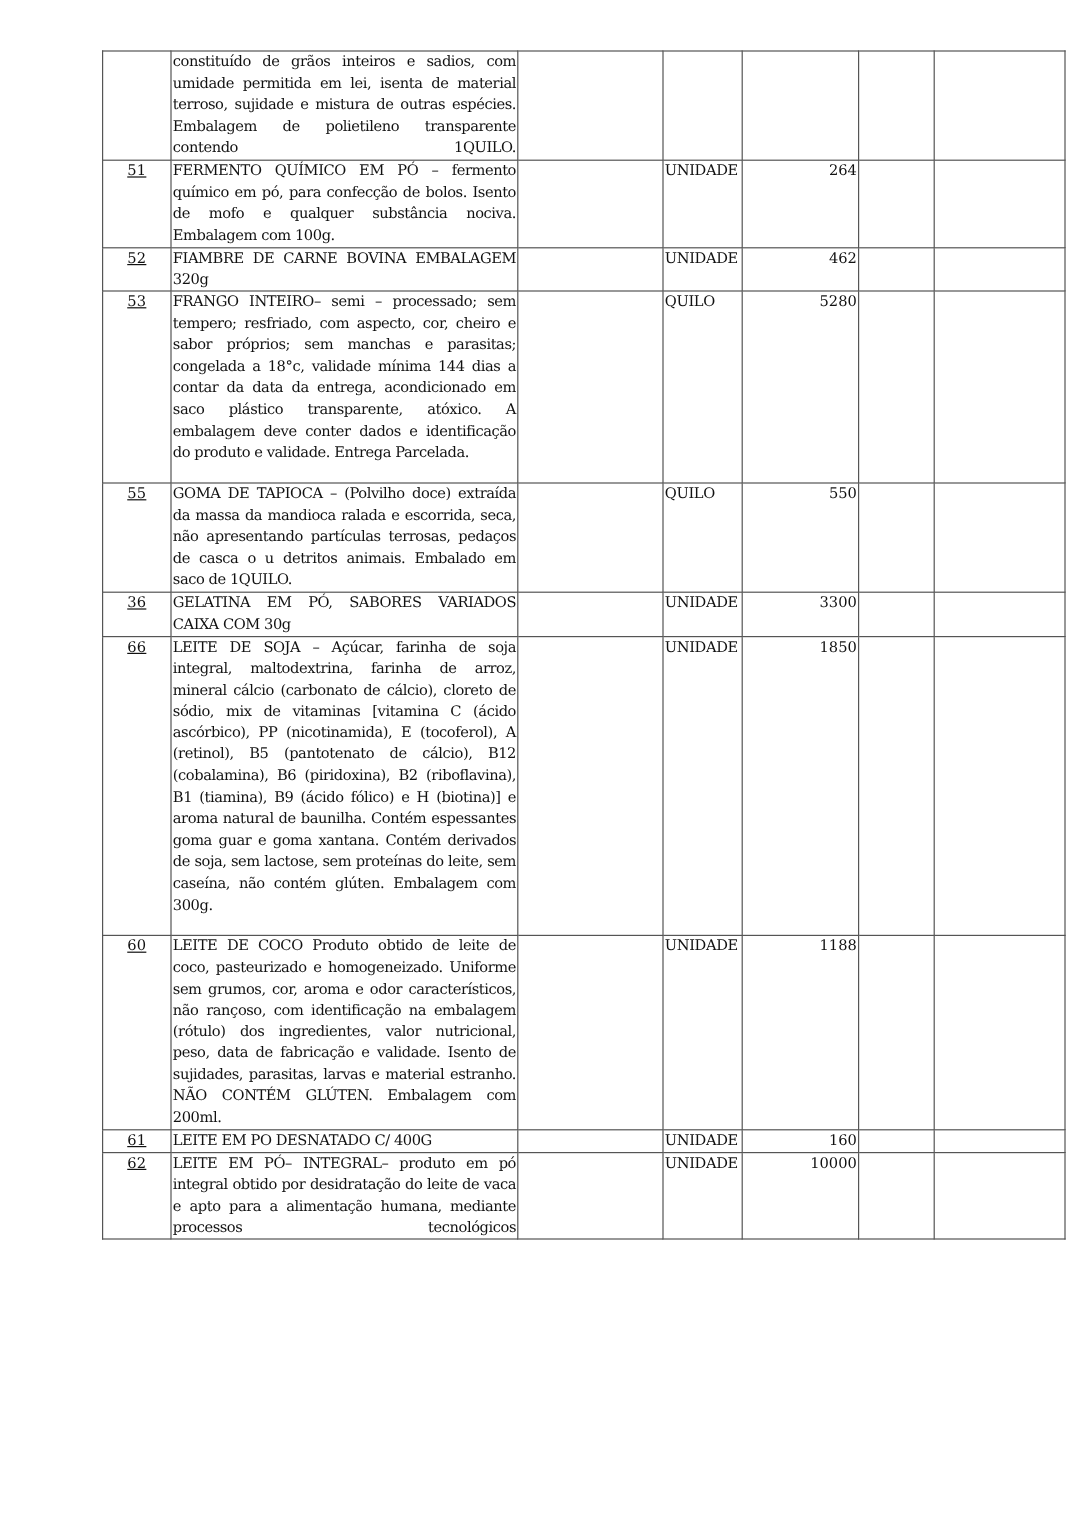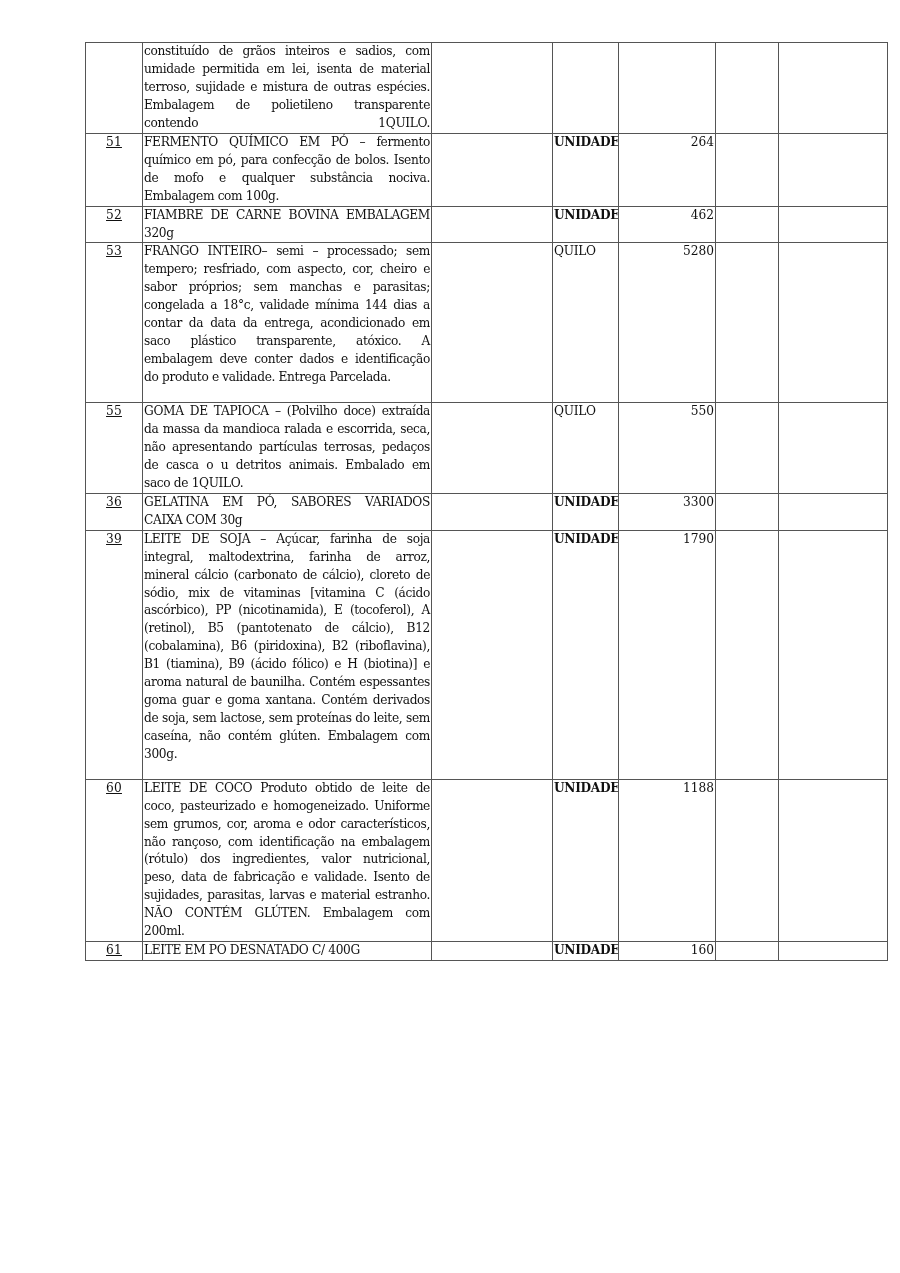--- a/index.html
+++ b/index.html
@@ -22,21 +22,21 @@
   table.items td {
     border: 1px solid #555;
     vertical-align: top;
     padding: 0 1px 0 1px;
     overflow: hidden;
   }
   td.num { text-align: center; letter-spacing: 0.2px; text-decoration: underline; }
   td.desc { text-align: justify; text-align-last: left; letter-spacing: -0.35px; word-spacing: 0px; }
   td.desc.last-justified { text-align-last: justify; }
   td.unit { text-align: left; letter-spacing: -0.3px; }
-  td.unit.left { text-align: right; font-weight: bold; }
+  td.unit.left { text-align: left; }
   td.qty { text-align: right; padding-right: 1px; }
 </style>
 </head>
 <body>
 
 <div class="page">
   <table class="items">
     <colgroup>
       <col style="width:57px">
       <col style="width:289px">
@@ -95,25 +95,25 @@
       <tr style="height:36px">
         <td class="num">36</td>
         <td class="desc">GELATINA EM PÓ, SABORES VARIADOS CAIXA COM 30g</td>
         <td></td>
         <td class="unit left">UNIDADE</td>
         <td class="qty">3300</td>
         <td></td>
         <td></td>
       </tr>
       <tr style="height:249px">
-        <td class="num">39</td>
+        <td class="num">66</td>
         <td class="desc">LEITE DE SOJA – Açúcar, farinha de soja integral, maltodextrina, farinha de arroz, mineral cálcio (carbonato de cálcio), cloreto de sódio, mix de vitaminas [vitamina C (ácido ascórbico), PP (nicotinamida), E (tocoferol), A (retinol), B5 (pantotenato de cálcio), B12 (cobalamina), B6 (piridoxina), B2 (riboflavina), B1 (tiamina), B9 (ácido fólico) e H (biotina)] e aroma natural de baunilha. Contém espessantes goma guar e goma xantana. Contém derivados de soja, sem lactose, sem proteínas do leite, sem caseína, não contém glúten. Embalagem com 300g.</td>
         <td></td>
         <td class="unit left">UNIDADE</td>
-        <td class="qty">1790</td>
+        <td class="qty">1850</td>
         <td></td>
         <td></td>
       </tr>
       <tr style="height:160px">
         <td class="num">60</td>
         <td class="desc">LEITE DE COCO Produto obtido de leite de coco, pasteurizado e homogeneizado. Uniforme sem grumos, cor, aroma e odor característicos, não rançoso, com identificação na embalagem (rótulo) dos ingredientes, valor nutricional, peso, data de fabricação e validade. Isento de sujidades, parasitas, larvas e material estranho. NÃO CONTÉM GLÚTEN. Embalagem com 200ml.</td>
         <td></td>
         <td class="unit left">UNIDADE</td>
         <td class="qty">1188</td>
         <td></td>
@@ -121,15 +121,24 @@
       </tr>
       <tr style="height:18px">
         <td class="num">61</td>
         <td class="desc">LEITE EM PO DESNATADO C/ 400G</td>
         <td></td>
         <td class="unit left">UNIDADE</td>
         <td class="qty">160</td>
         <td></td>
         <td></td>
       </tr>
+      <tr style="height:71px">
+        <td class="num">62</td>
+        <td class="desc last-justified">LEITE EM PÓ– INTEGRAL– produto em pó integral obtido por desidratação do leite de vaca e apto para a alimentação humana, mediante processos tecnológicos</td>
+        <td></td>
+        <td class="unit left">UNIDADE</td>
+        <td class="qty">10000</td>
+        <td></td>
+        <td></td>
+      </tr>
     </tbody>
   </table>
 </div>
 
 </body></html>

